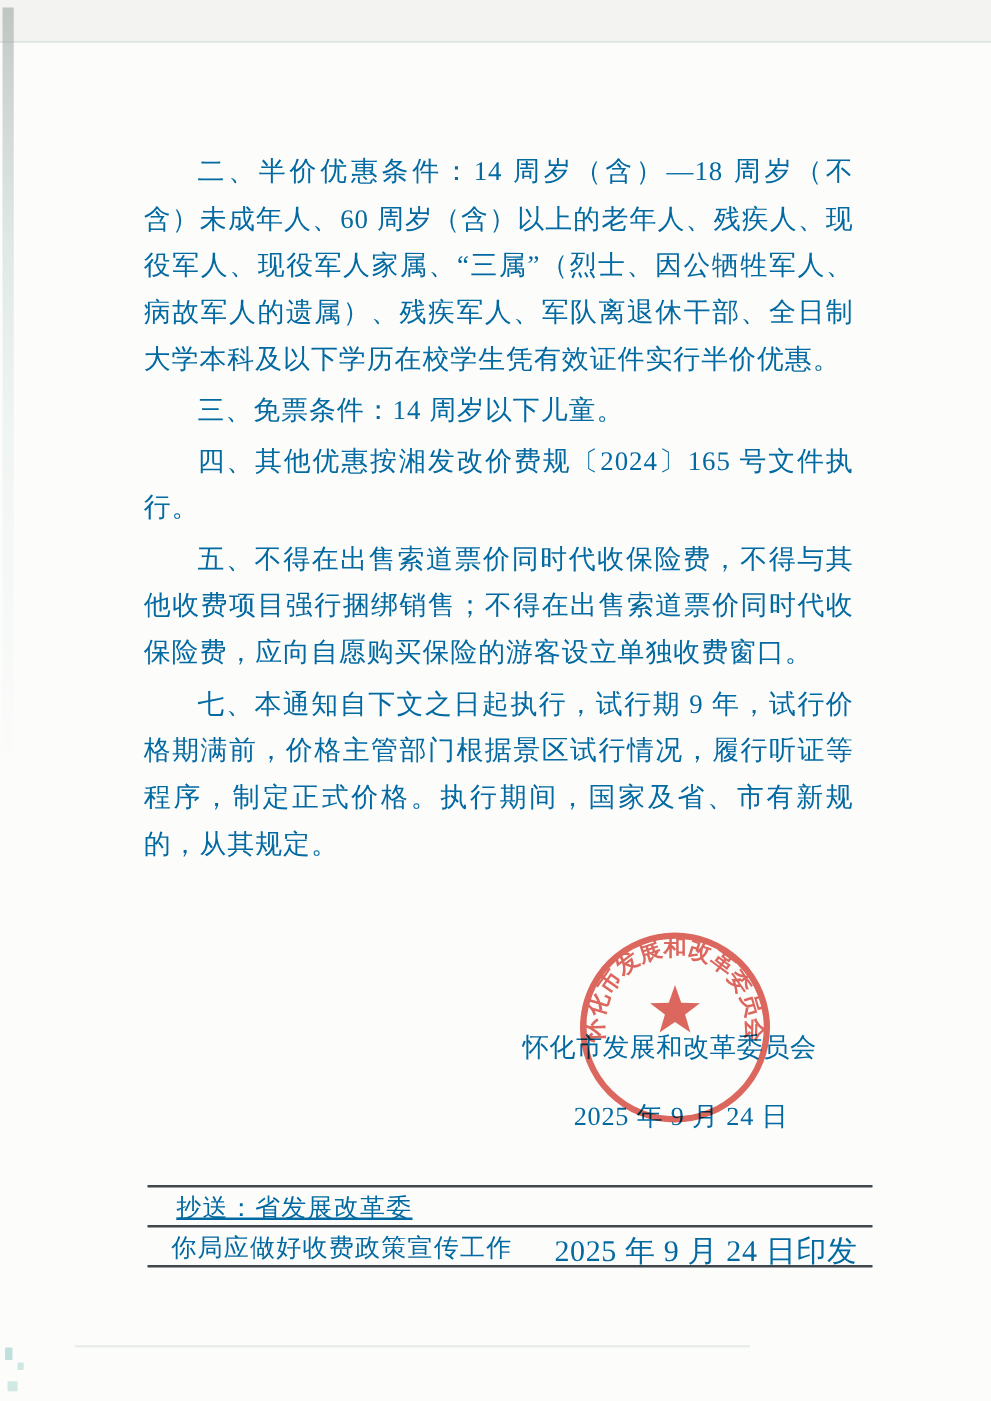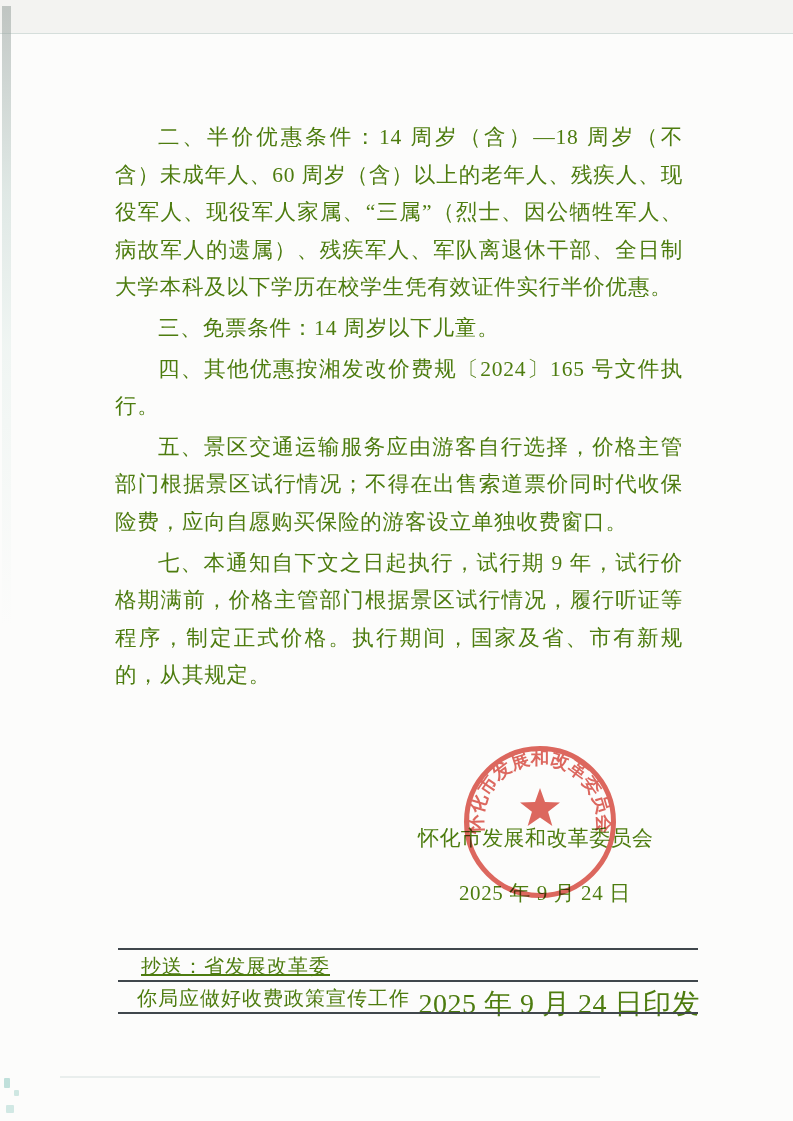--- a/index.html
+++ b/index.html
@@ -3,21 +3,21 @@
 <meta charset="utf-8">
 <style>
   html, body { margin: 0; padding: 0; background: #ffffff; }
   .page {
     position: relative;
     width: 793px;
     height: 1121px;
     background: #fcfcfb;
     overflow: hidden;
     font-family: "Liberation Serif", "DejaVu Serif", serif;
-    color: #4d7c0f;
+    color: #0369a1;
   }
   
   .top-strip {
     position: absolute; left: 0; top: 0; width: 793px; height: 33px;
     background: #f3f3f1;
     border-bottom: 1px solid #d5dedb;
   }
   .left-strip {
     position: absolute; left: 2px; top: 6px; width: 9px; height: 620px;
     background: linear-gradient(
@@ -64,39 +64,39 @@
   
   .rule {
     position: absolute; left: 118px; width: 580px; height: 2px;
     background: #40474c;
   }
   .rule-1 { top: 948px; }
   .rule-2 { top: 980px; }
   .rule-3 { top: 1012px; }
   .footer-cc     { position: absolute; left: 141px; top: 953px;  font-size: 20px; letter-spacing: 1px; text-decoration: underline; }
   .footer-issuer { position: absolute; left: 137px; top: 985px;  font-size: 20px; letter-spacing: 1px; }
-  .footer-date   { position: absolute; right: 93px; top: 985px;  font-size: 28px; letter-spacing: 0.5px; margin-left: 16px; }
+  .footer-date   { position: absolute; right: 107px; top: 985px;  font-size: 24px; letter-spacing: 0.5px; margin-left: 16px; }
 </style>
 </head>
 <body>
 
 <div class="page">
 
   <div class="top-strip"></div>
   <div class="left-strip"></div>
   <div class="speck speck-1"></div>
   <div class="speck speck-2"></div>
   <div class="speck speck-3"></div>
   <div class="faint-line"></div>
 
   <div class="content">
     <p>二、半价优惠条件：14 周岁（含）—18 周岁（不含）未成年人、60 周岁（含）以上的老年人、残疾人、现役军人、现役军人家属、“三属”（烈士、因公牺牲军人、病故军人的遗属）、残疾军人、军队离退休干部、全日制大学本科及以下学历在校学生凭有效证件实行半价优惠。</p>
     <p>三、免票条件：14 周岁以下儿童。</p>
     <p>四、其他优惠按湘发改价费规〔2024〕165 号文件执行。</p>
-    <p>五、景区交通运输服务应由游客自行选择，价格主管部门根据景区试行情况；不得在出售索道票价同时代收保险费，应向自愿购买保险的游客设立单独收费窗口。</p>
+    <p>五、不得在出售索道票价同时代收保险费，不得与其他收费项目强行捆绑销售；不得在出售索道票价同时代收保险费，应向自愿购买保险的游客设立单独收费窗口。</p>
     <p>七、本通知自下文之日起执行，试行期 9 年，试行价格期满前，价格主管部门根据景区试行情况，履行听证等程序，制定正式价格。执行期间，国家及省、市有新规的，从其规定。</p>
   </div>
 
   <div class="sig-org">怀化市发展和改革委员会</div>
   <div class="sig-date">2025 年 9 月 24 日</div>
 
   <svg class="seal" viewBox="0 0 170 170" xmlns="http://www.w3.org/2000/svg">
     <circle cx="85" cy="85" r="73.5" fill="none" stroke="#d8473c" stroke-width="5"></circle>
     <polygon points="85,51 90,65.12 104.97,65.51 93.08,74.63 97.34,88.99 85,80.5 72.66,88.99 76.92,74.63 65.03,65.51 80,65.12" fill="#d8473c"></polygon>
     <path id="sealTextPath" d="M 30.5 104.8 A 58 58 0 1 1 139.5 104.8" fill="none"></path>

